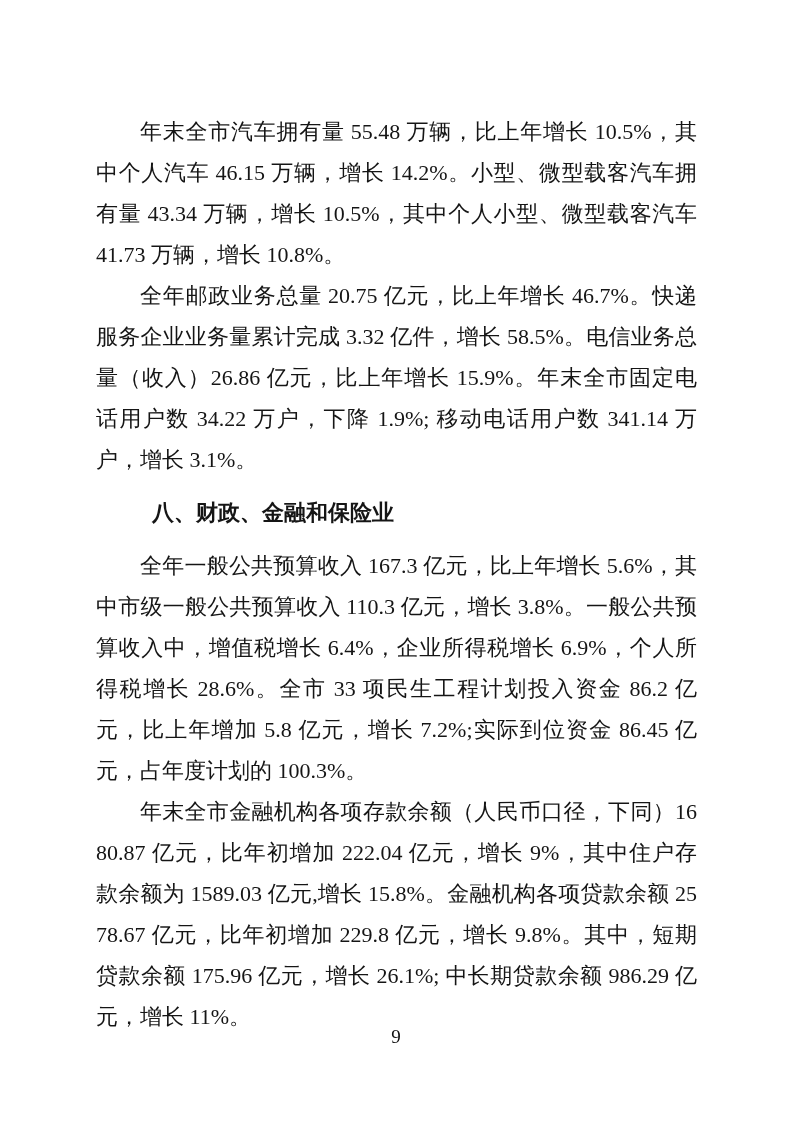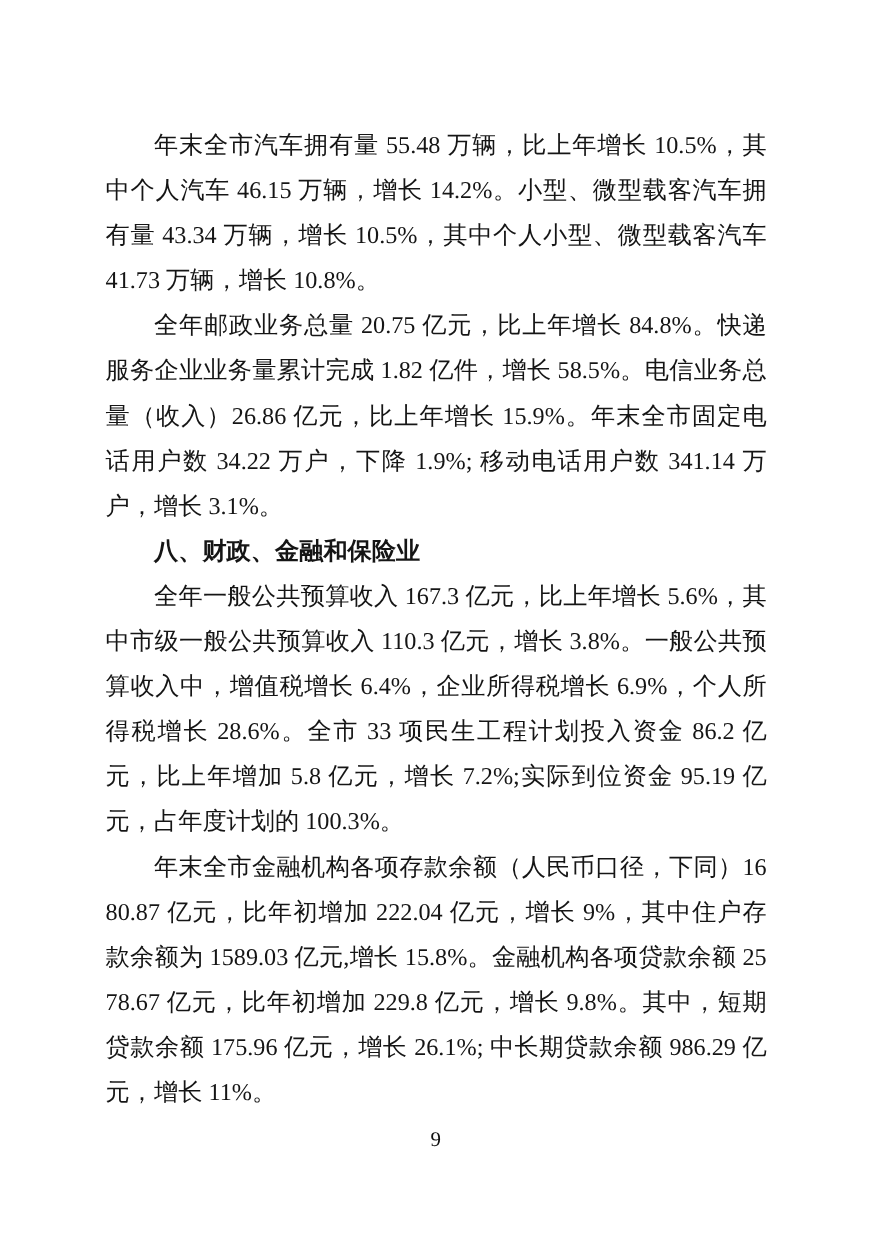--- a/index.html
+++ b/index.html
@@ -26,21 +26,21 @@
     margin: 0;
     padding: 0;
     font-size: 22px;
     line-height: 41px;
     text-align: justify;
     text-justify: inter-ideograph;
     text-indent: 2em;
     word-break: break-all;
   }
   .heading {
-    margin: 0;
+    margin: 12px;
     padding: 0;
     font-size: 22px;
     line-height: 41px;
     font-weight: bold;
     text-indent: 2em;
   }
   .page-num {
     position: absolute;
     top: 1025px;
     left: 0;
@@ -50,19 +50,19 @@
     line-height: 23px;
     color: #111111;
   }
 </style>
 </head>
 <body>
 
 <div class="page">
   <div class="content">
     <p class="para">年末全市汽车拥有量 55.48 万辆，比上年增长 10.5%，其中个人汽车 46.15 万辆，增长 14.2%。小型、微型载客汽车拥有量 43.34 万辆，增长 10.5%，其中个人小型、微型载客汽车 41.73 万辆，增长 10.8%。</p>
-    <p class="para">全年邮政业务总量 20.75 亿元，比上年增长 84.8%。快递服务企业业务量累计完成 1.82 亿件，增长 58.5%。电信业务总量（收入）26.86 亿元，比上年增长 15.9%。年末全市固定电话用户数 34.22 万户，下降 1.9%; 移动电话用户数 341.14 万户，增长 3.1%。</p>
+    <p class="para">全年邮政业务总量 20.75 亿元，比上年增长 46.7%。快递服务企业业务量累计完成 3.32 亿件，增长 58.5%。电信业务总量（收入）26.86 亿元，比上年增长 15.9%。年末全市固定电话用户数 34.22 万户，下降 1.9%; 移动电话用户数 341.14 万户，增长 3.1%。</p>
     <h2 class="heading">八、财政、金融和保险业</h2>
-    <p class="para">全年一般公共预算收入 167.3 亿元，比上年增长 5.6%，其中市级一般公共预算收入 110.3 亿元，增长 3.8%。一般公共预算收入中，增值税增长 6.4%，企业所得税增长 6.9%，个人所得税增长 28.6%。全市 33 项民生工程计划投入资金 86.2 亿元，比上年增加 5.8 亿元，增长 7.2%;实际到位资金 95.19 亿元，占年度计划的 100.3%。</p>
+    <p class="para">全年一般公共预算收入 167.3 亿元，比上年增长 5.6%，其中市级一般公共预算收入 110.3 亿元，增长 3.8%。一般公共预算收入中，增值税增长 6.4%，企业所得税增长 6.9%，个人所得税增长 28.6%。全市 33 项民生工程计划投入资金 86.2 亿元，比上年增加 5.8 亿元，增长 7.2%;实际到位资金 86.45 亿元，占年度计划的 100.3%。</p>
     <p class="para">年末全市金融机构各项存款余额（人民币口径，下同）1680.87 亿元，比年初增加 222.04 亿元，增长 9%，其中住户存款余额为 1589.03 亿元,增长 15.8%。金融机构各项贷款余额 2578.67 亿元，比年初增加 229.8 亿元，增长 9.8%。其中，短期贷款余额 175.96 亿元，增长 26.1%; 中长期贷款余额 986.29 亿元，增长 11%。</p>
   </div>
   <div class="page-num">9</div>
 </div>
 
 </body></html>

